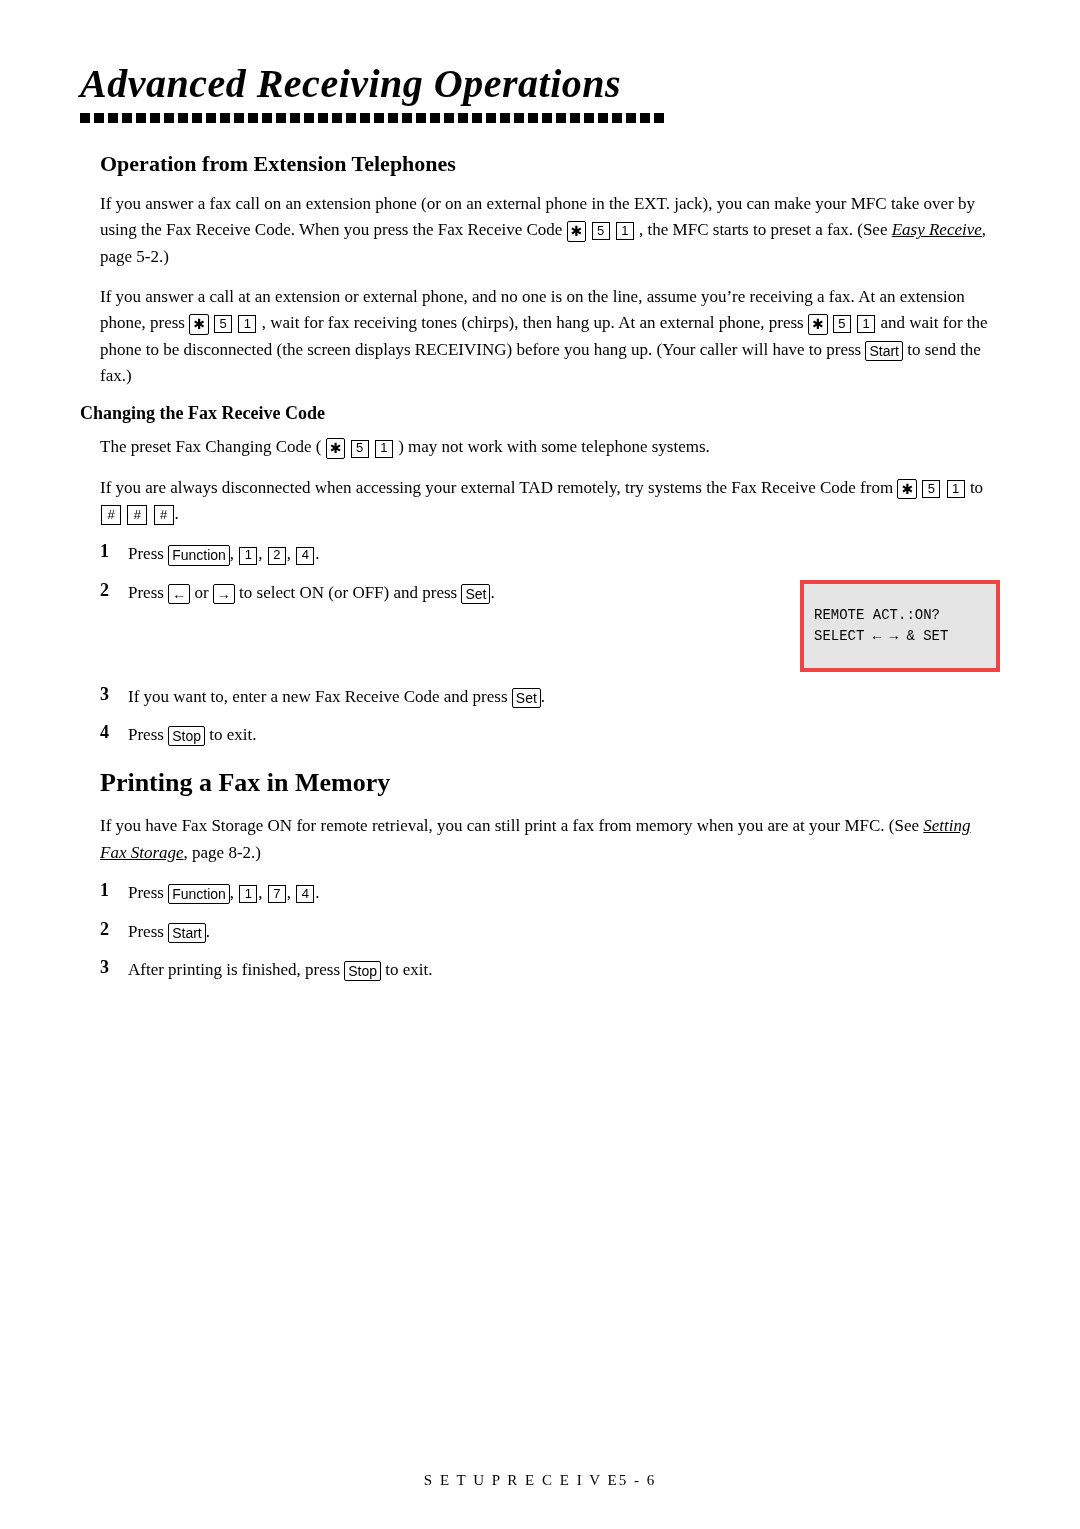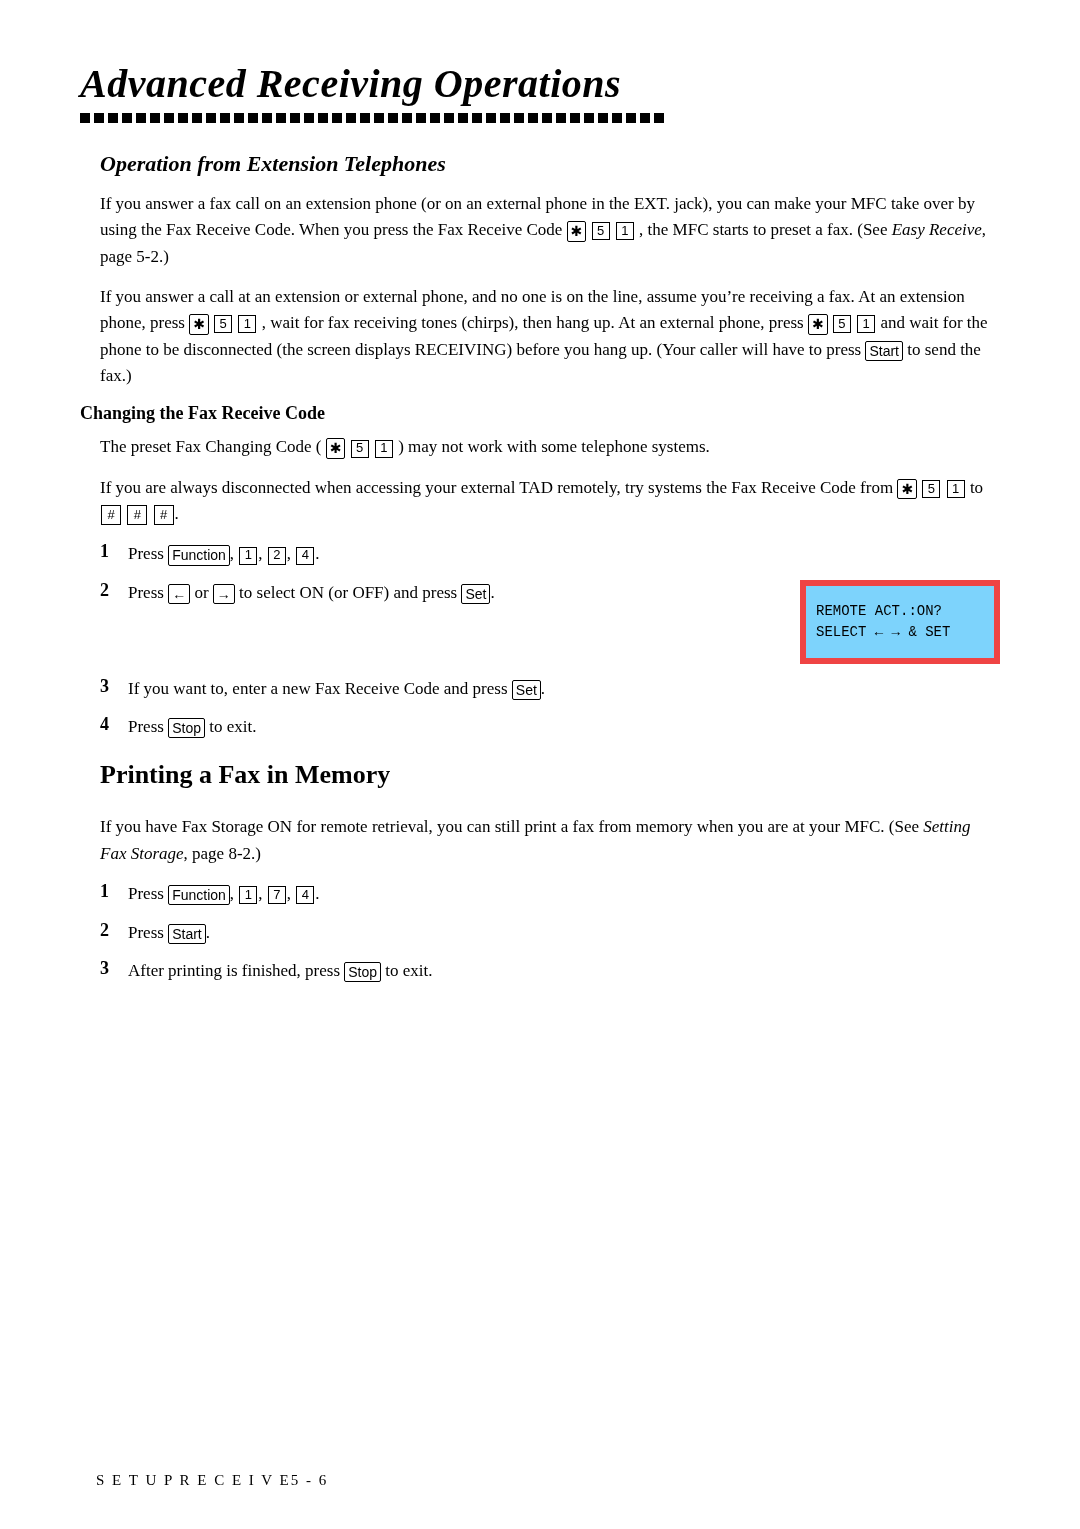--- a/index.html
+++ b/index.html
@@ -33,43 +33,42 @@
       height: 10px;
       background: #000;
       display: inline-block;
     }
 
     .section-title {
       font-size: 22px;
       font-weight: bold;
       margin-bottom: 14px;
       margin-left: 20px;
-      font-style: italic;
     }
 
     .subsection-title {
       font-size: 18px;
       font-weight: bold;
       margin-bottom: 10px;
     }
 
     .bold-section-title {
       font-size: 26px;
       font-weight: bold;
-      margin-bottom: 24px;
+      margin-bottom: 15px;
       margin-left: 20px;
     }
 
     .body-text {
       margin-left: 20px;
       margin-bottom: 14px;
       line-height: 1.55;
     }
 
-    .italic { font-style: italic; }
+    .italic { font-style: italic; text-decoration: underline; }
 
     kbd {
       display: inline-block;
       border: 1px solid #000;
       padding: 0px 3px;
       font-size: 14px;
       font-family: Arial, sans-serif;
       line-height: 1.3;
       vertical-align: middle;
       background: #fff;
@@ -91,49 +90,49 @@
     .step-row-with-display {
       display: flex;
       margin-left: 20px;
       margin-bottom: 12px;
       align-items: flex-start;
       gap: 30px;
     }
 
     .step-display {
       min-width: 200px;
-      border: 6px solid #ef4444;
-      padding: 15px 10px;
+      border: 4px solid #ef4444;
+      padding: 21px 10px;
       font-family: 'Courier New', monospace;
       font-size: 14px;
       line-height: 1.5;
-      background: #7dd3fc;
+      background: #e5e5e5;
       white-space: pre;
     }
 
     .num-square {
       display: inline-flex;
       align-items: center;
       justify-content: center;
       border: 1px solid #000;
       width: 18px;
       height: 18px;
       font-size: 13px;
       font-family: Arial, sans-serif;
       vertical-align: middle;
       margin: 0 1px;
     }
 
     .footer {
       position: absolute;
       bottom: 40px;
-      left: 96px;
+      left: 80px;
       right: 80px;
       display: flex;
-      justify-content: flex-start;
+      justify-content: center;
       font-size: 15px;
       letter-spacing: 2px;
     }
 
     .step-number-bold {
       font-weight: bold;
       font-size: 18px;
       min-width: 28px;
       margin-top: 0px;
     }

